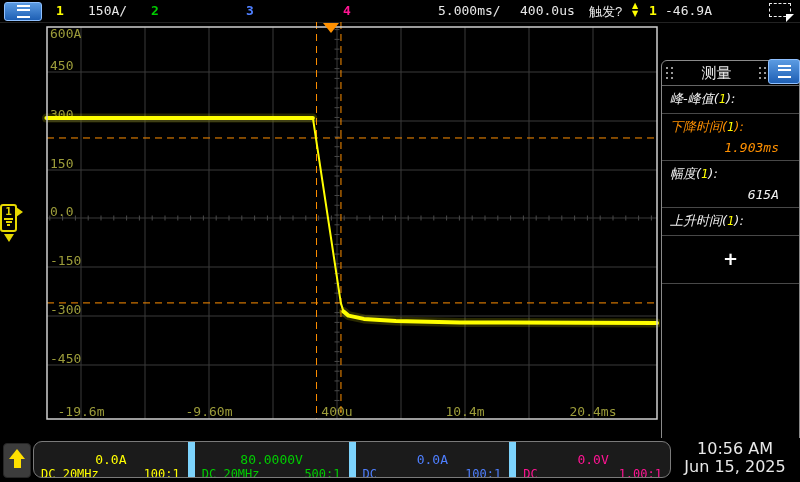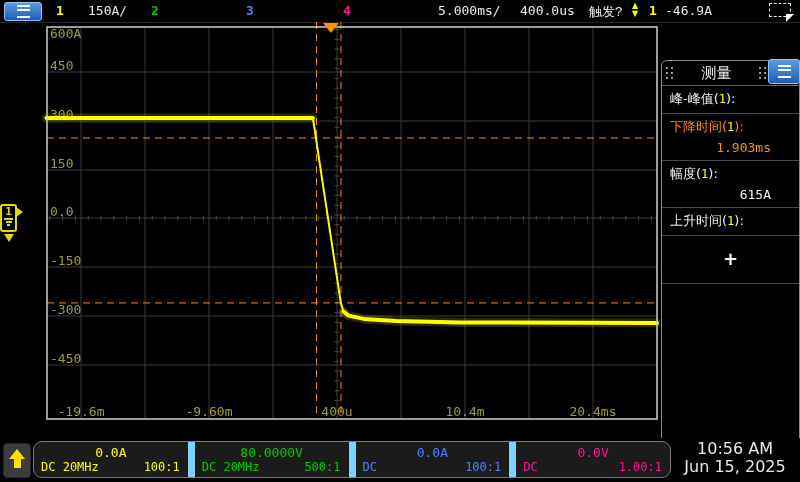--- a/index.html
+++ b/index.html
@@ -46,40 +46,40 @@
   
   .panel{position:absolute;left:661px;top:24px;width:137px;height:413px;background:#000;
          border:1px solid #8a8a8a;border-radius:6px 0 0 0;margin-top:36px;}
   .panel-header{position:relative;height:24px;display:flex;align-items:center;
                 border-bottom:1px solid #666;}
   .panel-title{flex:1;text-align:center;font-size:15px;color:#f0f0f0;}
   .dots{width:8px;height:12px;position:relative;margin:0 4px;}
   .dots:before{content:"";position:absolute;left:0;top:0;width:2px;height:2px;background:#999;
       box-shadow:5px 0 #999,0 5px #999,5px 5px #999,0 10px #999,5px 10px #999;}
   .menubtn-panel{position:absolute;right:-1px;top:-2px;width:30px;height:23px;}
-  .mrow{border-bottom:1px solid #484848;padding:4px 24px 5px 8px;cursor:pointer;}
+  .mrow{border-bottom:1px solid #484848;padding:4px 16px 5px 8px;cursor:pointer;font-style:italic;}
   .mname{font-size:13px;color:#f0f0f0;}
   .mchan{color:#ffff00;font-family:"DejaVu Sans Mono",monospace;font-size:12px;}
   .mval{text-align:right;font-family:"DejaVu Sans Mono",monospace;font-size:13px;
         color:#f0f0f0;padding:4px 4px 0 0;}
   .mrow.selected .mname,.mrow.selected .mpar,.mrow.selected .mval{color:#ff9000;}
   .addrow{border-bottom:1px solid #484848;text-align:center;padding:12px 0 14px 0;
           font-size:18px;font-weight:bold;color:#fff;cursor:pointer;}
 
   
   .bottom{position:absolute;left:0;top:438px;width:800px;height:44px;background:#000;}
   .upbtn{position:absolute;left:3px;top:5px;width:26px;height:33px;background:#3c3c3c;
          border:1px solid #262626;border-radius:4px;cursor:pointer;}
   .uptri{margin:5px auto 0;width:0;height:0;border-left:8px solid transparent;
          border-right:8px solid transparent;border-bottom:10px solid #ffe000;}
   .upstem{width:7px;height:9px;background:#ffe000;margin:0 auto;}
   .chgroup{position:absolute;left:33px;top:3px;width:636px;height:35px;display:flex;
            background:#1b1b1b;border:1px solid #7a7a7a;border-radius:9px;overflow:hidden;}
-  .chcell{flex:1;display:flex;flex-direction:column;justify-content:center;
-          padding:2px 0 3px 0;cursor:pointer;font-family:"DejaVu Sans Mono",monospace;}
+  .chcell{flex:1;display:flex;flex-direction:column;justify-content:space-between;
+          padding:10px 0 3px 0;cursor:pointer;font-family:"DejaVu Sans Mono",monospace;}
   .chcell + .chcell{border-left:7px solid #7dd3fc;}
   .chval{text-align:center;font-size:13px;}
   .chsub{display:flex;justify-content:space-between;padding:0 8px 0 7px;font-size:12px;}
   .clock{position:absolute;left:672px;top:2px;width:126px;text-align:center;color:#e8e8e8;}
   .clock div{font-size:16px;line-height:18px;}
 </style>
 </head>
 <body>
 
 <div class="topbar">

